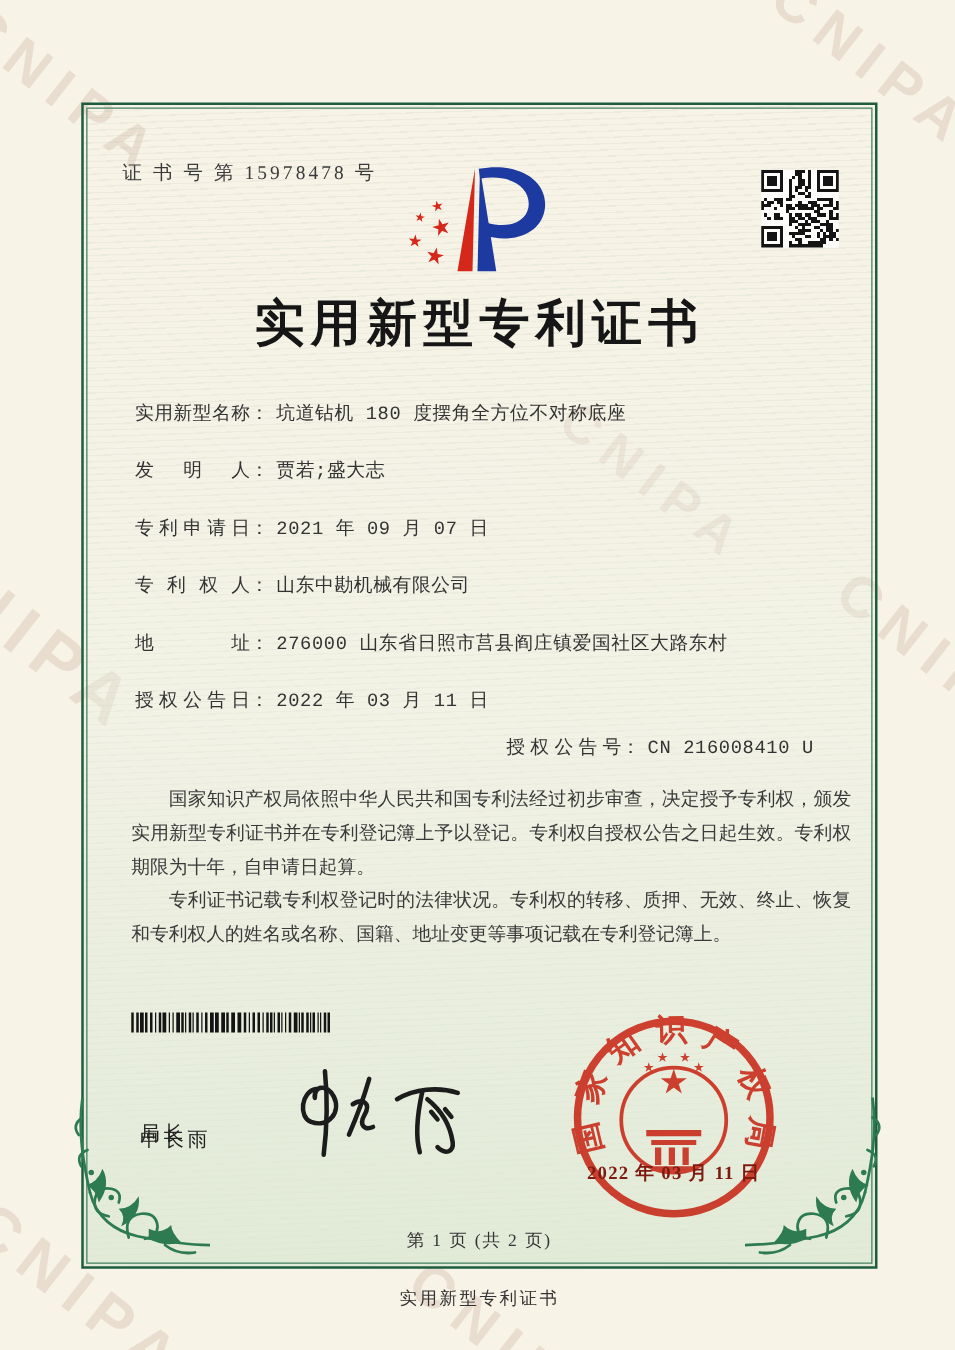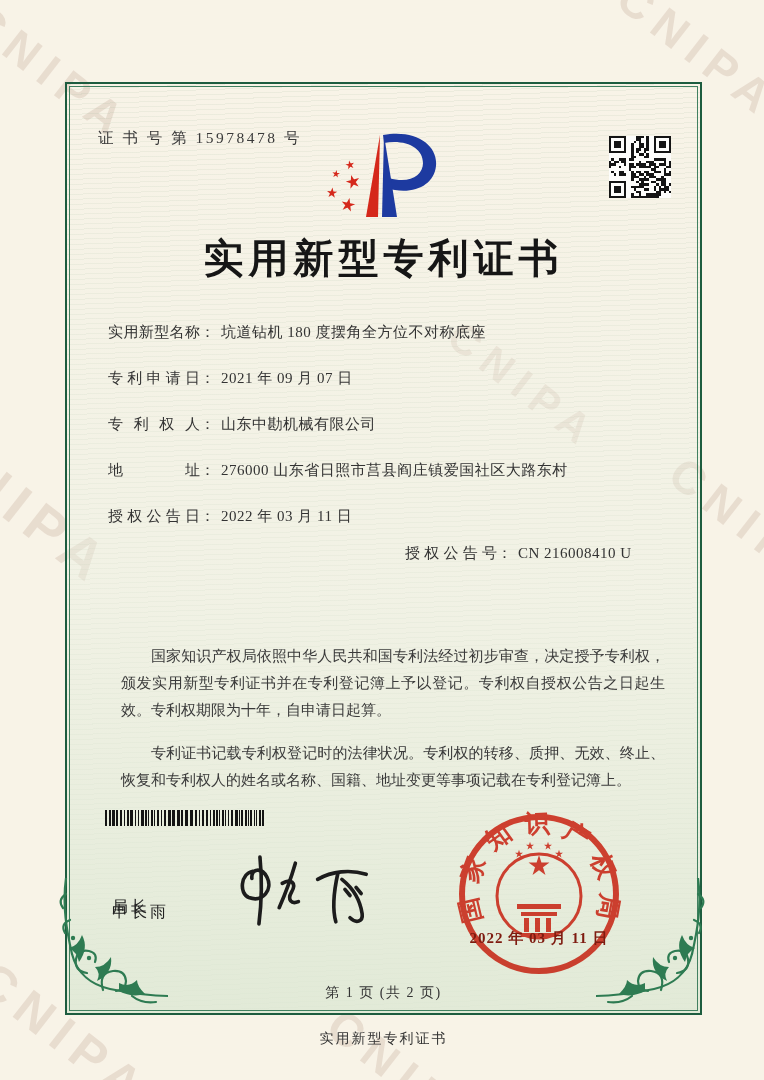--- a/index.html
+++ b/index.html
@@ -30,27 +30,27 @@
   }
   .frame::before{content:"";position:absolute;inset:2px;border:1px solid #418060;}
   .abs{position:absolute;z-index:3;}
   .cert-no{left:98px;top:128px;font-size:15.5px;letter-spacing:2.5px;color:#3a3a3a;}
   .logo{left:322px;top:131px;width:118px;height:90px;}
   .qr{left:609px;top:136px;width:62px;height:62px;background:#fdfdfb;}
   .qr svg{width:100%;height:100%;shape-rendering:crispEdges;}
   .title{left:65px;top:231px;width:637px;text-align:center;font-size:40px;font-weight:bold;
          letter-spacing:5px;color:#161616;}
   .rows{left:108px;top:321px;display:flex;flex-direction:column;gap:24px;font-size:15px;color:#333;}
-  .row{position:relative;line-height:22px;white-space:nowrap;}
+  .row{position:relative;line-height:22px;white-space:nowrap;font-family:Liberation Mono, monospace;}
   .lab{display:inline-block;width:92px;text-align:justify;text-align-last:justify;vertical-align:top;}
   .val{margin-left:6px;letter-spacing:.5px;}
   .g2{position:absolute;left:297px;top:0;margin-top:37px;}
   .paras{left:105px;top:627px;width:576px;font-size:15px;line-height:27px;color:#3a3a3a;
          text-align:justify;}
-  .paras p{margin:16px;text-indent:2em;}
+  .paras p{margin:0;text-indent:2em;}
   .barcode{left:105px;top:810px;width:205px;height:16px;display:flex;align-items:stretch;}
   .barcode i{display:block;background:#141414;height:100%;flex:none;}
   .dir-title{left:112px;top:897px;font-size:16px;letter-spacing:3px;color:#222;}
   .dir-name{left:112px;top:902px;font-size:16px;letter-spacing:3px;color:#222;}
   .sig{left:228px;top:851px;width:158px;height:86px;}
   .seal{left:451px;top:806px;width:176px;height:176px;z-index:4;mix-blend-mode:multiply;opacity:.92;}
   .seal-date{left:451px;top:929px;width:176px;text-align:center;font-size:15px;font-weight:bold;
              color:#7e1b10;letter-spacing:1px;z-index:5;}
   .page-info{left:65px;top:984px;width:637px;text-align:center;font-size:14px;letter-spacing:1.5px;color:#333;}
   .note{left:65px;top:1030px;width:637px;text-align:center;font-size:14px;letter-spacing:2px;color:#333;}
@@ -332,20 +332,23 @@
       <rect x="2" y="20" width="3" height="3" fill="#141414"></rect>
     </svg></div>
 
 <div class="abs title">实用新型专利证书</div>
 
 <div class="abs rows">
   <div class="row">
     <span class="lab">实用新型名称</span><span>：</span><span class="val">坑道钻机 180 度摆角全方位不对称底座</span>
   </div>
   <div class="row">
+    <span class="lab">发明人</span><span>：</span><span class="val">贾若;盛大志</span>
+  </div>
+  <div class="row">
     <span class="lab">专利申请日</span><span>：</span><span class="val">2021 年 09 月 07 日</span>
   </div>
   <div class="row">
     <span class="lab">专利权人</span><span>：</span><span class="val">山东中勘机械有限公司</span>
   </div>
   <div class="row">
     <span class="lab">地址</span><span>：</span><span class="val">276000 山东省日照市莒县阎庄镇爱国社区大路东村</span>
   </div>
   <div class="row">
     <span class="lab">授权公告日</span><span>：</span><span class="val">2022 年 03 月 11 日</span>

